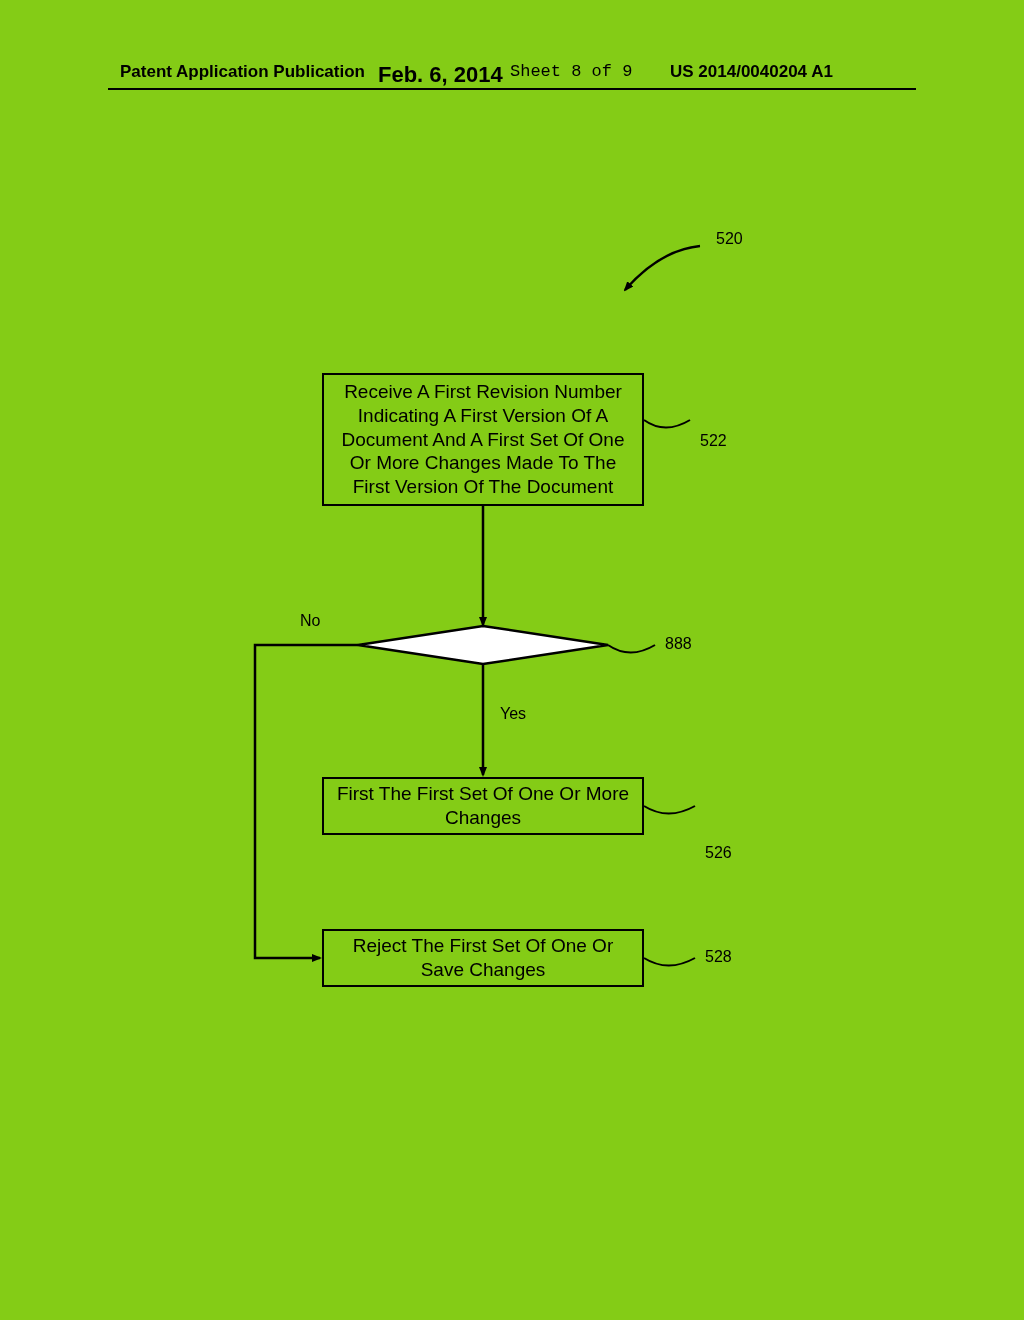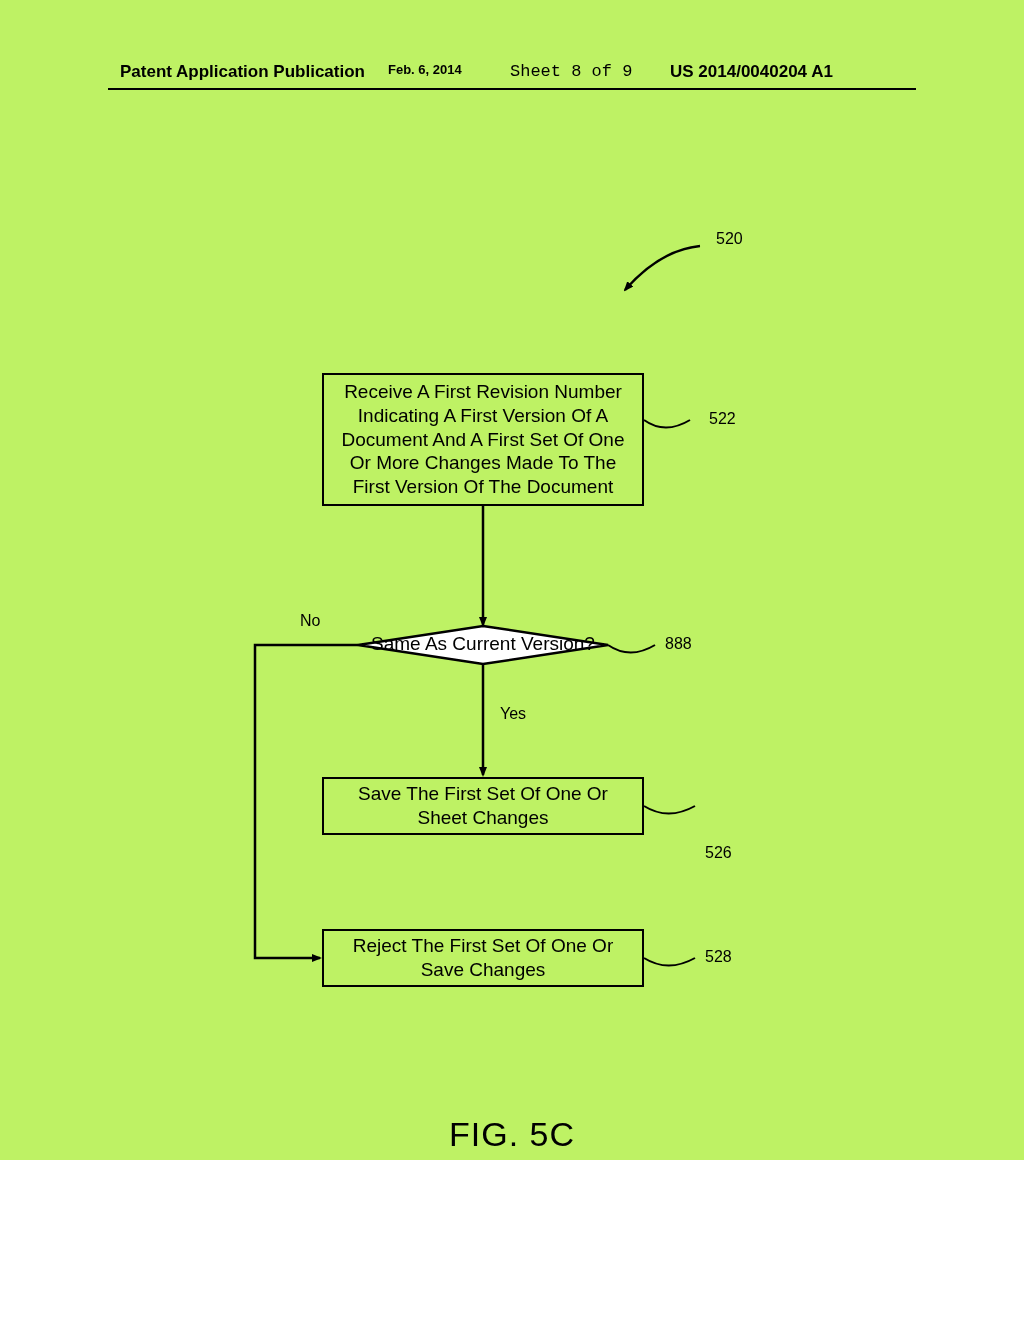--- a/index.html
+++ b/index.html
@@ -5,42 +5,42 @@
   html, body {
     margin: 0;
     padding: 0;
     background: #fff;
     font-family: Arial, Helvetica, sans-serif;
     color: #000;
   }
   .page {
     position: relative;
     width: 1024px;
-    height: 1160px;
-    background: #bef264;
+    height: 1320px;
+    background: #84cc16;
   }
   .header {
     position: absolute;
     top: 62px;
     left: 0;
     right: 0;
     height: 30px;
   }
   .header .pub {
     position: absolute;
     left: 120px;
     top: 0;
     font-size: 17px;
     font-weight: bold;
   }
   .header .date {
     position: absolute;
-    left: 388px;
+    left: 378px;
     top: 0;
-    font-size: 13px;
+    font-size: 22px;
     font-weight: bold;
   }
   .header .sheet {
     position: absolute;
     left: 510px;
     top: 0;
     font-size: 17px;
     font-weight: normal;
     font-family: Liberation Mono, monospace;
   }
@@ -129,34 +129,30 @@
     <path d="M644,806 Q668,821 695,806" fill="none" stroke="#000" stroke-width="2"></path>
 
     <path d="M644,958 Q668,973 695,958" fill="none" stroke="#000" stroke-width="2"></path>
   </svg>
 
   <div class="label" style="left:716px; top:230px;">520</div>
 
   <div class="box" style="left:322px; top:373px; width:322px; height:133px;">
     <span>Receive A First Revision Number Indicating A First Version Of A Document And A First Set Of One Or More Changes Made To The First Version Of The Document</span>
   </div>
-  <div class="label" style="left:700px; top:410px;margin-left:9px;">522</div>
+  <div class="label" style="left:700px; top:432px;">522</div>
 
-  <div class="diamond" style="left:358px; top:633px; width:250px;">
-    <span>Same As Current Version?</span>
-  </div>
   <div class="label" style="left:665px; top:635px;">888</div>
   <div class="label" style="left:300px; top:612px;">No</div>
   <div class="label" style="left:500px; top:705px;">Yes</div>
 
   <div class="box" style="left:322px; top:777px; width:322px; height:58px;">
-    <span>Save The First Set Of One Or Sheet Changes</span>
+    <span>First The First Set Of One Or More Changes</span>
   </div>
   <div class="label" style="left:705px; top:796px;margin-top:48px;">526</div>
 
   <div class="box" style="left:322px; top:929px; width:322px; height:58px;">
     <span>Reject The First Set Of One Or Save Changes</span>
   </div>
   <div class="label" style="left:705px; top:948px;">528</div>
 
-  <div class="fig-caption" style="top:1115px;">FIG. 5C</div>
 
 </div>
 
 </body></html>

